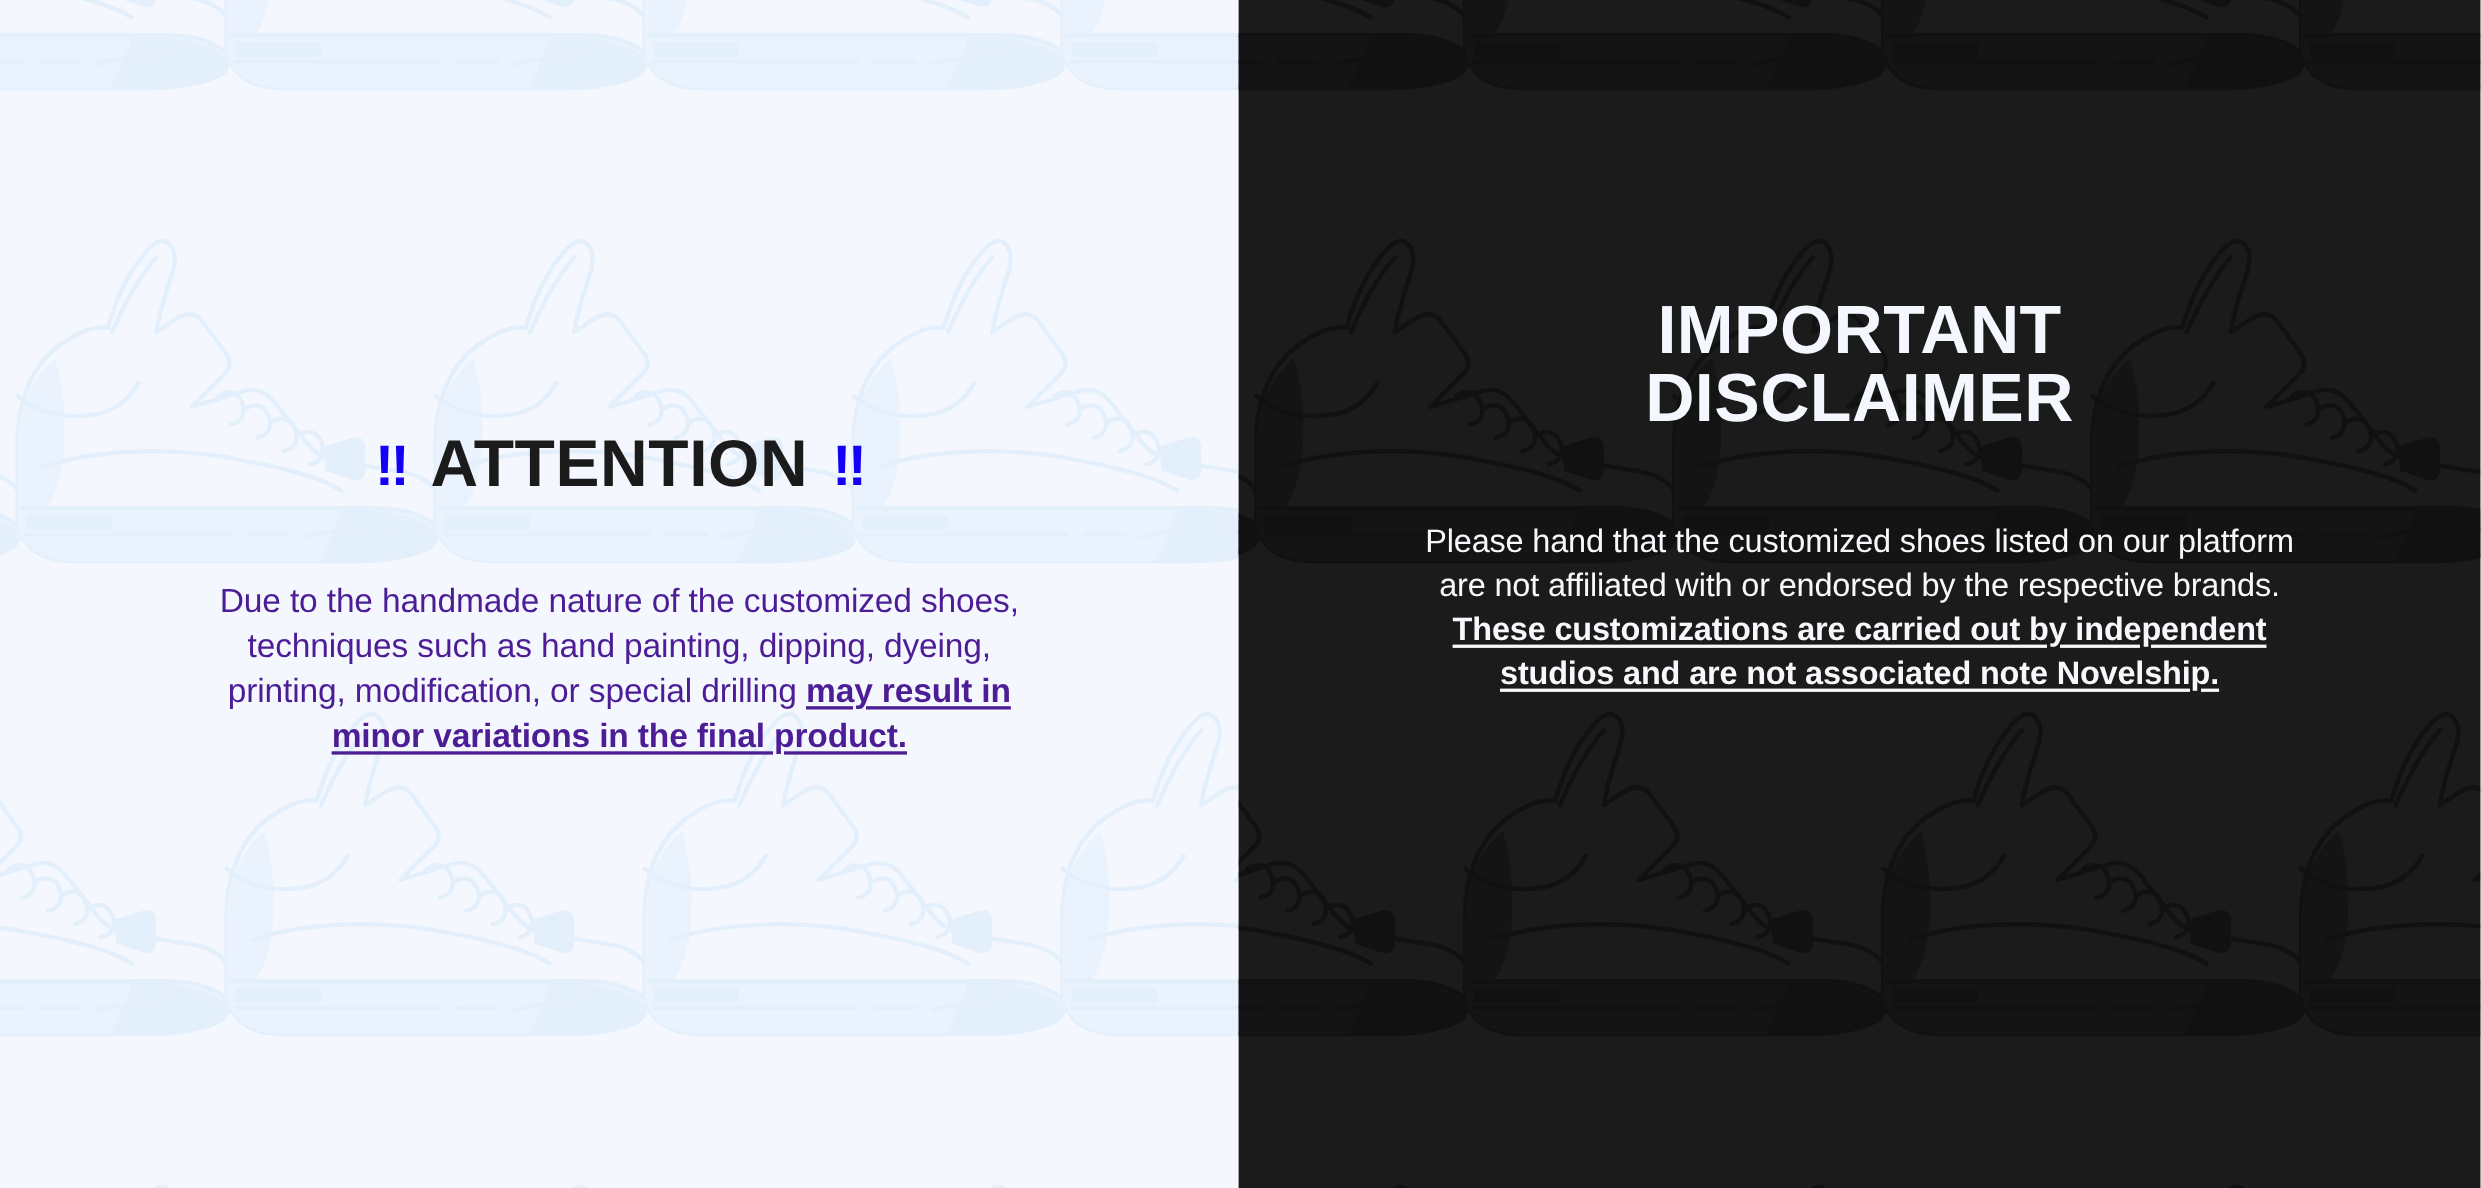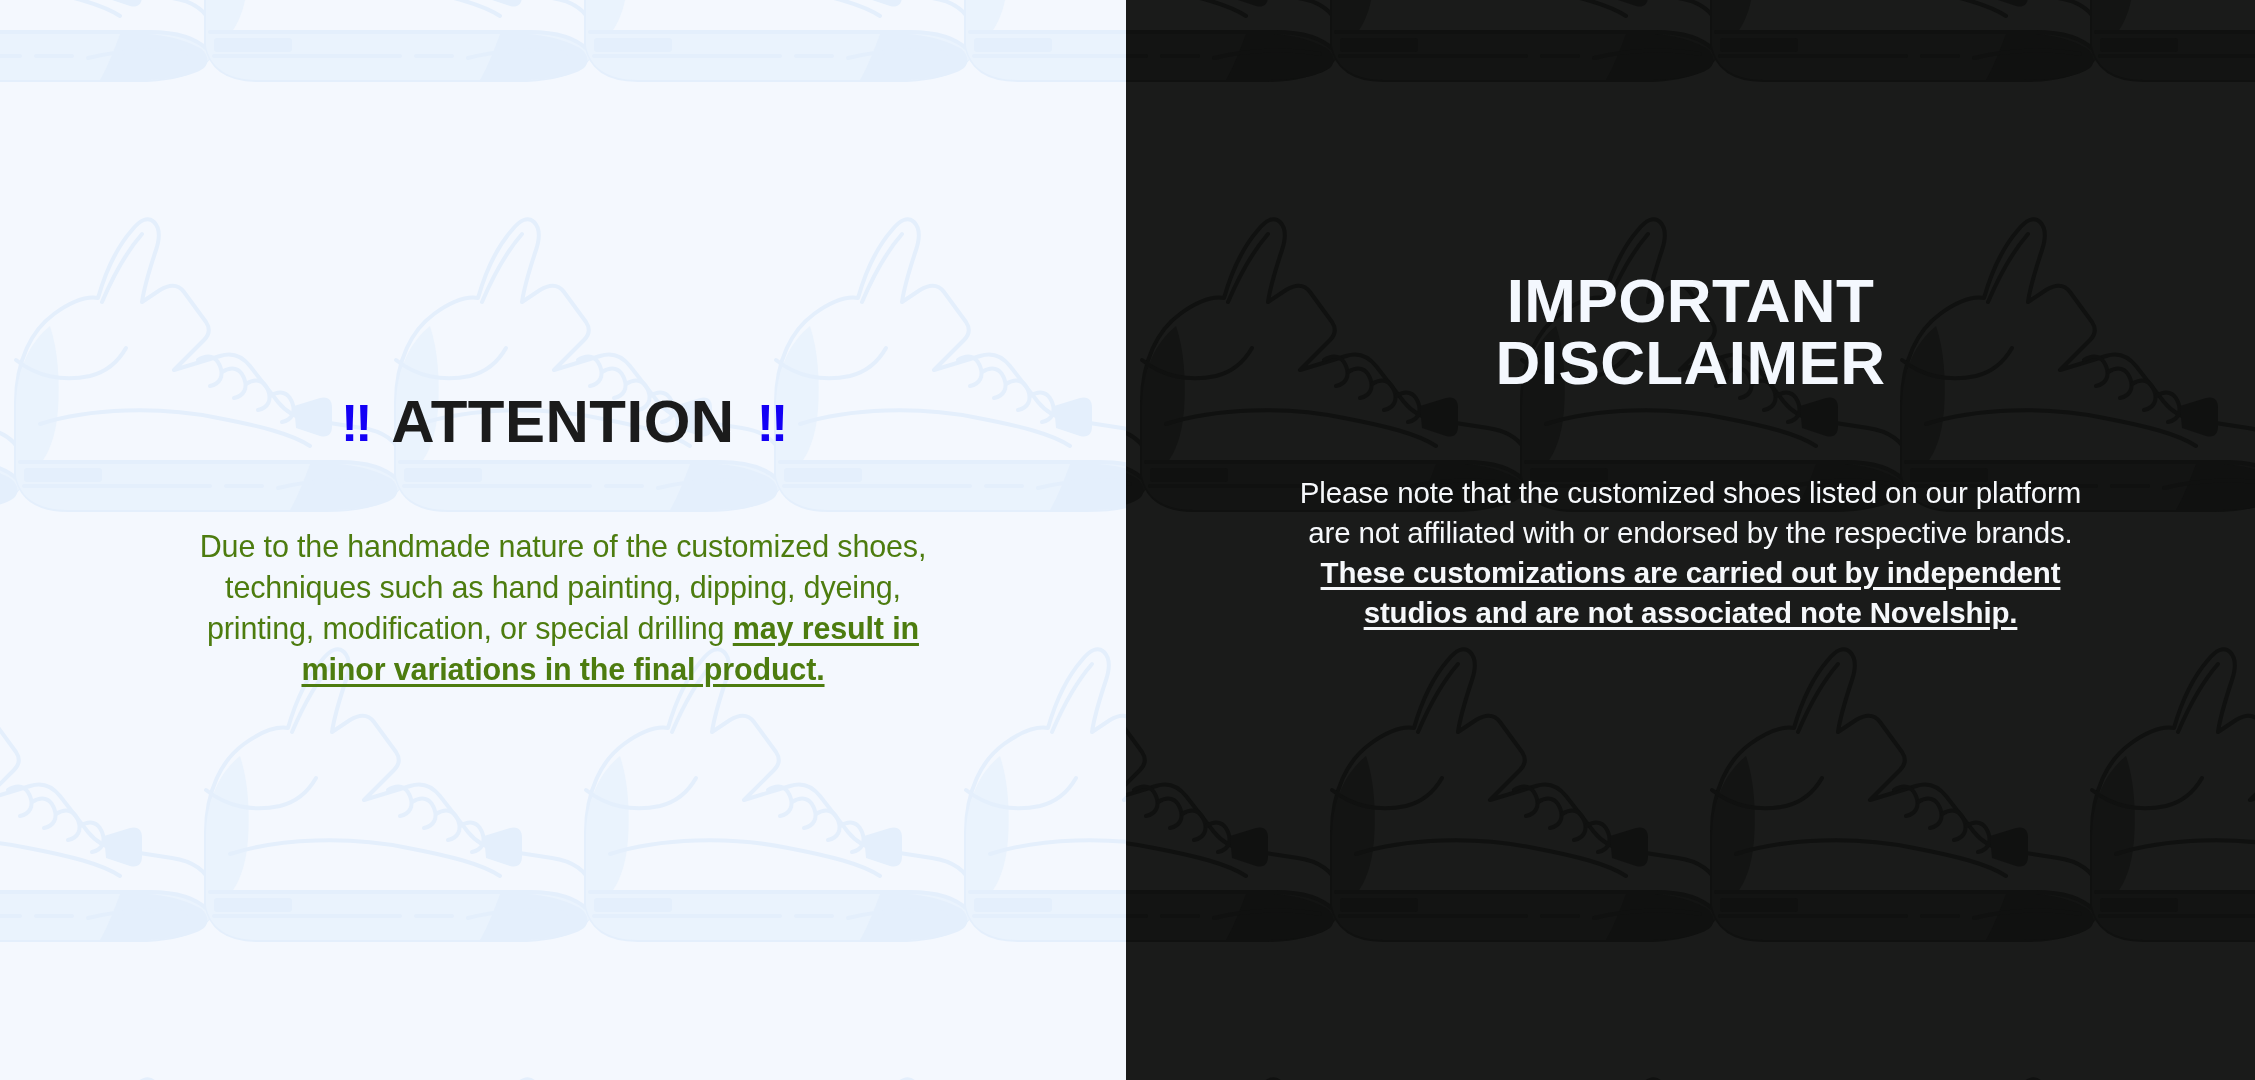--- a/index.html
+++ b/index.html
@@ -76,21 +76,21 @@
     position: relative;
     top: -1px;
   }
 
   #attention-body {
     margin-top: 34px;
     width: 790px;
     font-family: "Liberation Sans", sans-serif;
     font-size: 30.5px;
     line-height: 1.345;
-    color: #4d7c0f;
+    color: #4c1d95;
     letter-spacing: -0.15px;
   }
   #attention-body .emph {
     font-weight: bold;
     text-decoration: underline;
     text-underline-offset: 3.5px;
     text-decoration-thickness: 2.5px;
   }
 
   
@@ -255,17 +255,17 @@
         </g>
       </svg>
     </div>
 
     <div class="content">
       <h1 id="disclaimer-heading">
         <span class="hl">IMPORTANT</span>
         <span class="hl">DISCLAIMER</span>
       </h1>
 
-      <p id="disclaimer-body"><span>Please note that the customized shoes listed on our platform are not affiliated with or endorsed by the respective brands. </span><span class="emph">These customizations are carried out by independent studios and are not associated note Novelship.</span></p>
+      <p id="disclaimer-body"><span>Please hand that the customized shoes listed on our platform are not affiliated with or endorsed by the respective brands. </span><span class="emph">These customizations are carried out by independent studios and are not associated note Novelship.</span></p>
     </div>
   </section>
 
 </div>
 
 </body></html>

